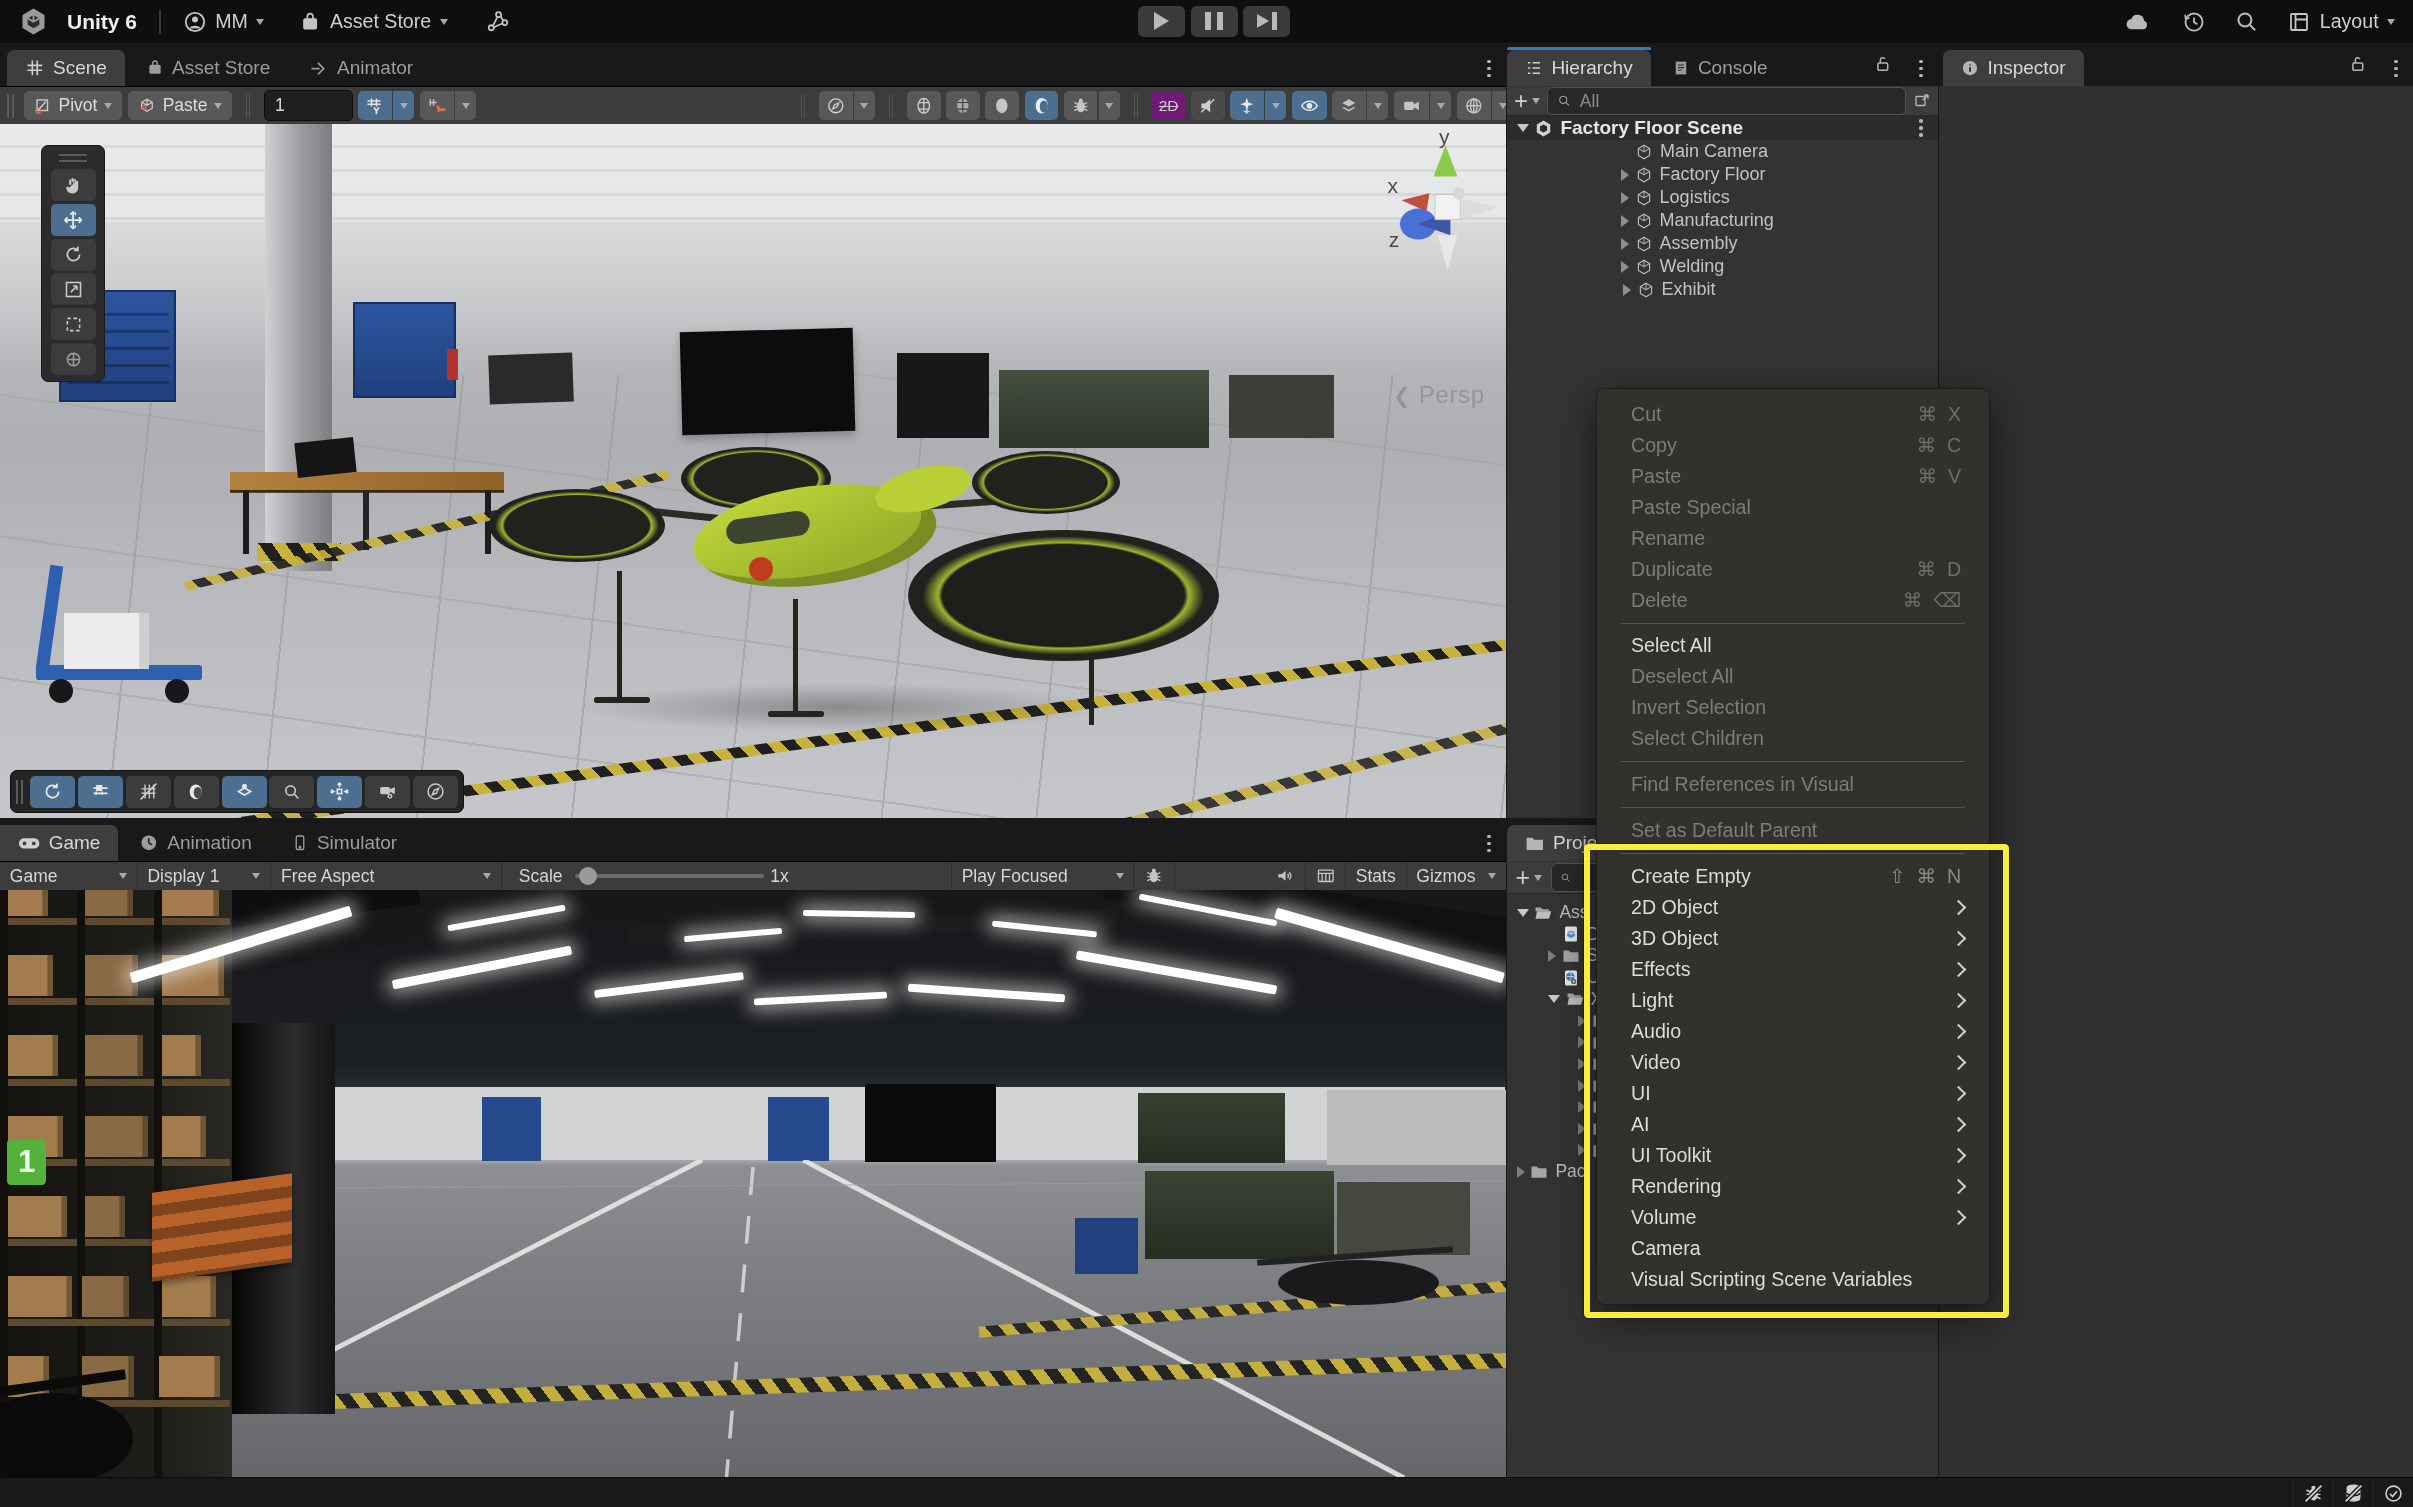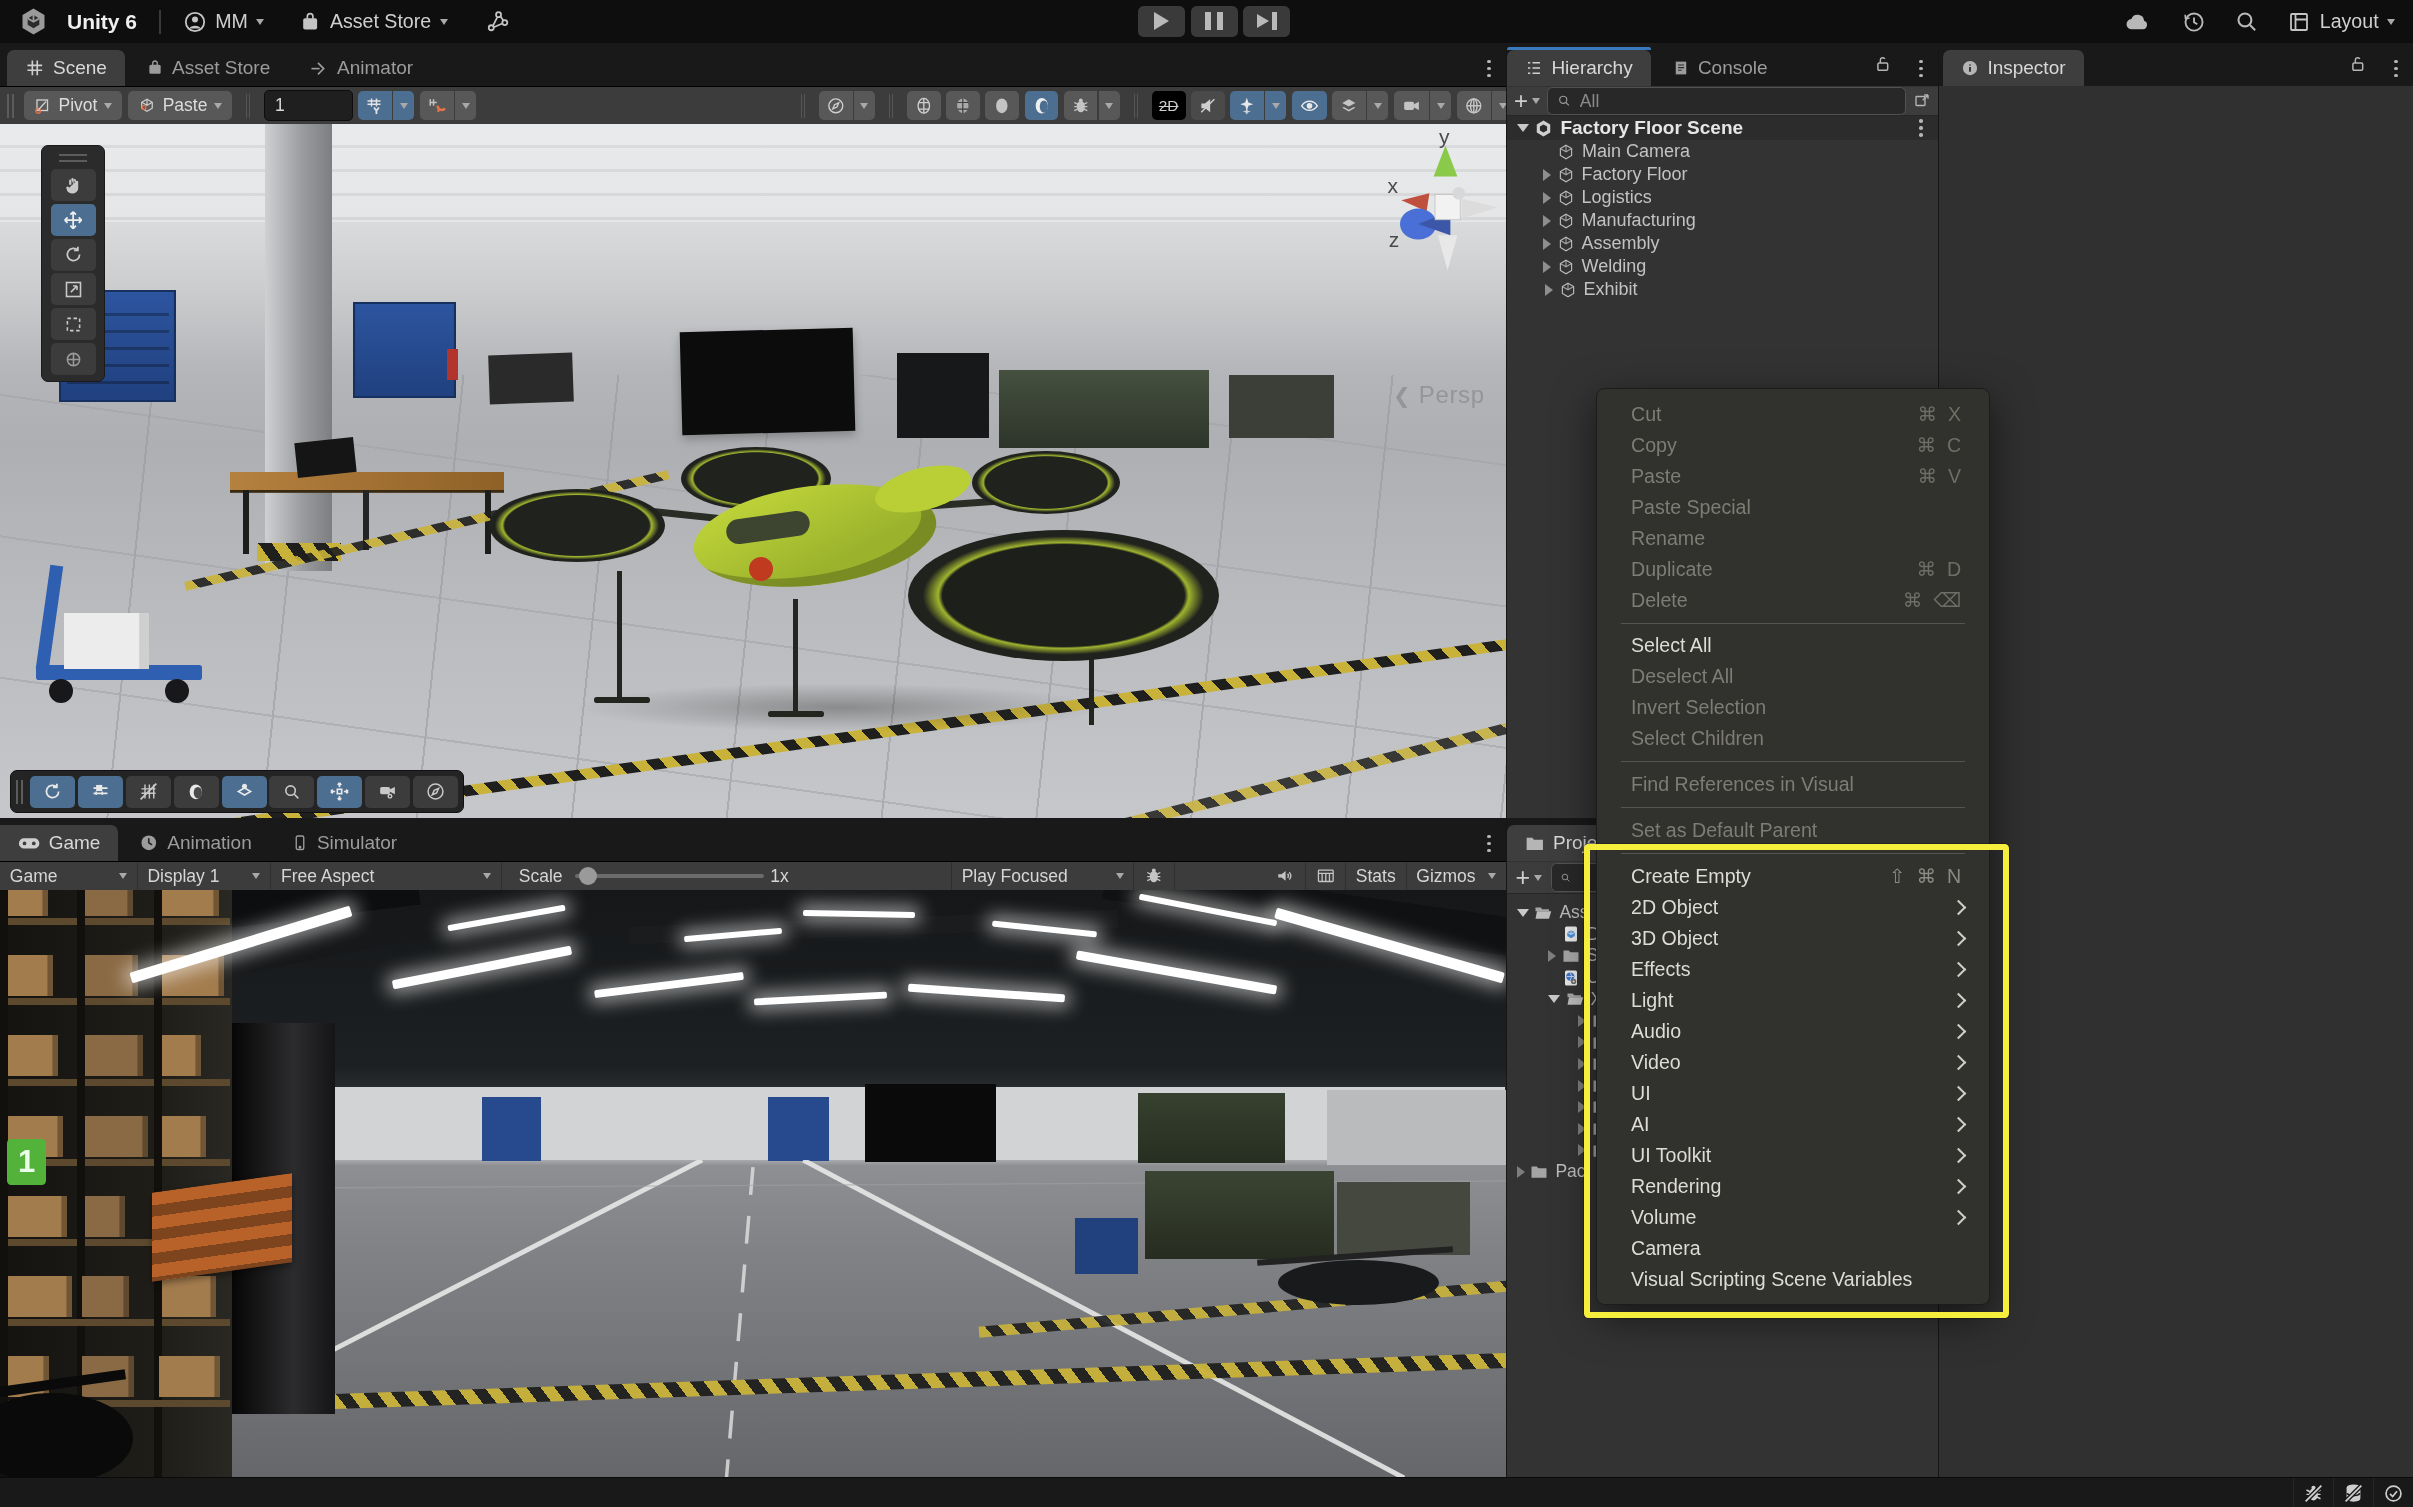--- a/index.html
+++ b/index.html
@@ -295,21 +295,21 @@
           <ellipse cx="12" cy="13" rx="5" ry="7"></ellipse>
           <circle cx="12" cy="5.5" r="2.4"></circle>
           <path d="M4 8l4 2M4 13h4M4 18l4-2M20 8l-4 2M20 13h-4M20 18l-4-2" stroke="#c4c4c4" stroke-width="1.6" fill="none"></path>
         </svg>
     </div>
     <div class="splitcaret">
         <span class="caret sm"></span>
       </div>
   </div>
   <div class="tsep"></div>
-  <div class="tbtn nolabel" style="background:#000000;">
+  <div class="tbtn nolabel" style="background:#701a75;">
       <span style="font-size:15.4px;color:#cfcfcf;text-decoration:line-through;">2D</span>
     </div>
   <div class="tbtn nolabel" style="background:#4a4a4a;">
       <svg class="ic" width="19.6" height="19.6" viewBox="0 0 24 24" fill="none" stroke="#cfcfcf" stroke-width="1.8">
         <path d="M5 10v4h4l5 4V6l-5 4z" fill="#cfcfcf"></path>
         <path d="M4 20L20 4"></path>
       </svg>
     </div>
   <div style="display:flex;">
     <div class="tbtn blue nolabel splitmain">
@@ -777,21 +777,21 @@
       <path d="M12 2l8.5 5v10L12 22l-8.5-5V7z" fill="#cfcfcf"></path>
       <path d="M12 7l4.5 2.6v5L12 17.2l-4.5-2.6v-5z" fill="#2a2a2a"></path>
     </svg>
   <span style="font-size:19px;font-weight:bold;color:#e6e6e6;">Factory Floor Scene</span>
   <div class="kebab" style="position:absolute;right:9.8px;flex-direction:column;">
       <i></i>
       <i></i>
       <i></i>
     </div>
 </div>
-<div class="abs" id="hierTree" style="left:1507px;top:140px;width:431px;">
+<div class="abs" id="hierTree" style="left:1585px;top:140px;width:431px;">
     <div class="h-row" style="padding-left: 36px;">
       <span style="width: 14px; display: inline-block;"></span>
       <span style="margin-right: 7px;">
         <svg class="ic" width="18" height="18" viewBox="0 0 24 24" fill="none" stroke="#bdbdbd" stroke-width="1.5">
           <path d="M12 3l7.5 4.3v9.4L12 21l-7.5-4.3V7.3z"></path>
           <path d="M12 3v9M4.5 7.3l7.5 4.4 7.5-4.4" opacity=".8"></path>
         </svg>
       </span>
       <span>Main Camera</span>
     </div>

